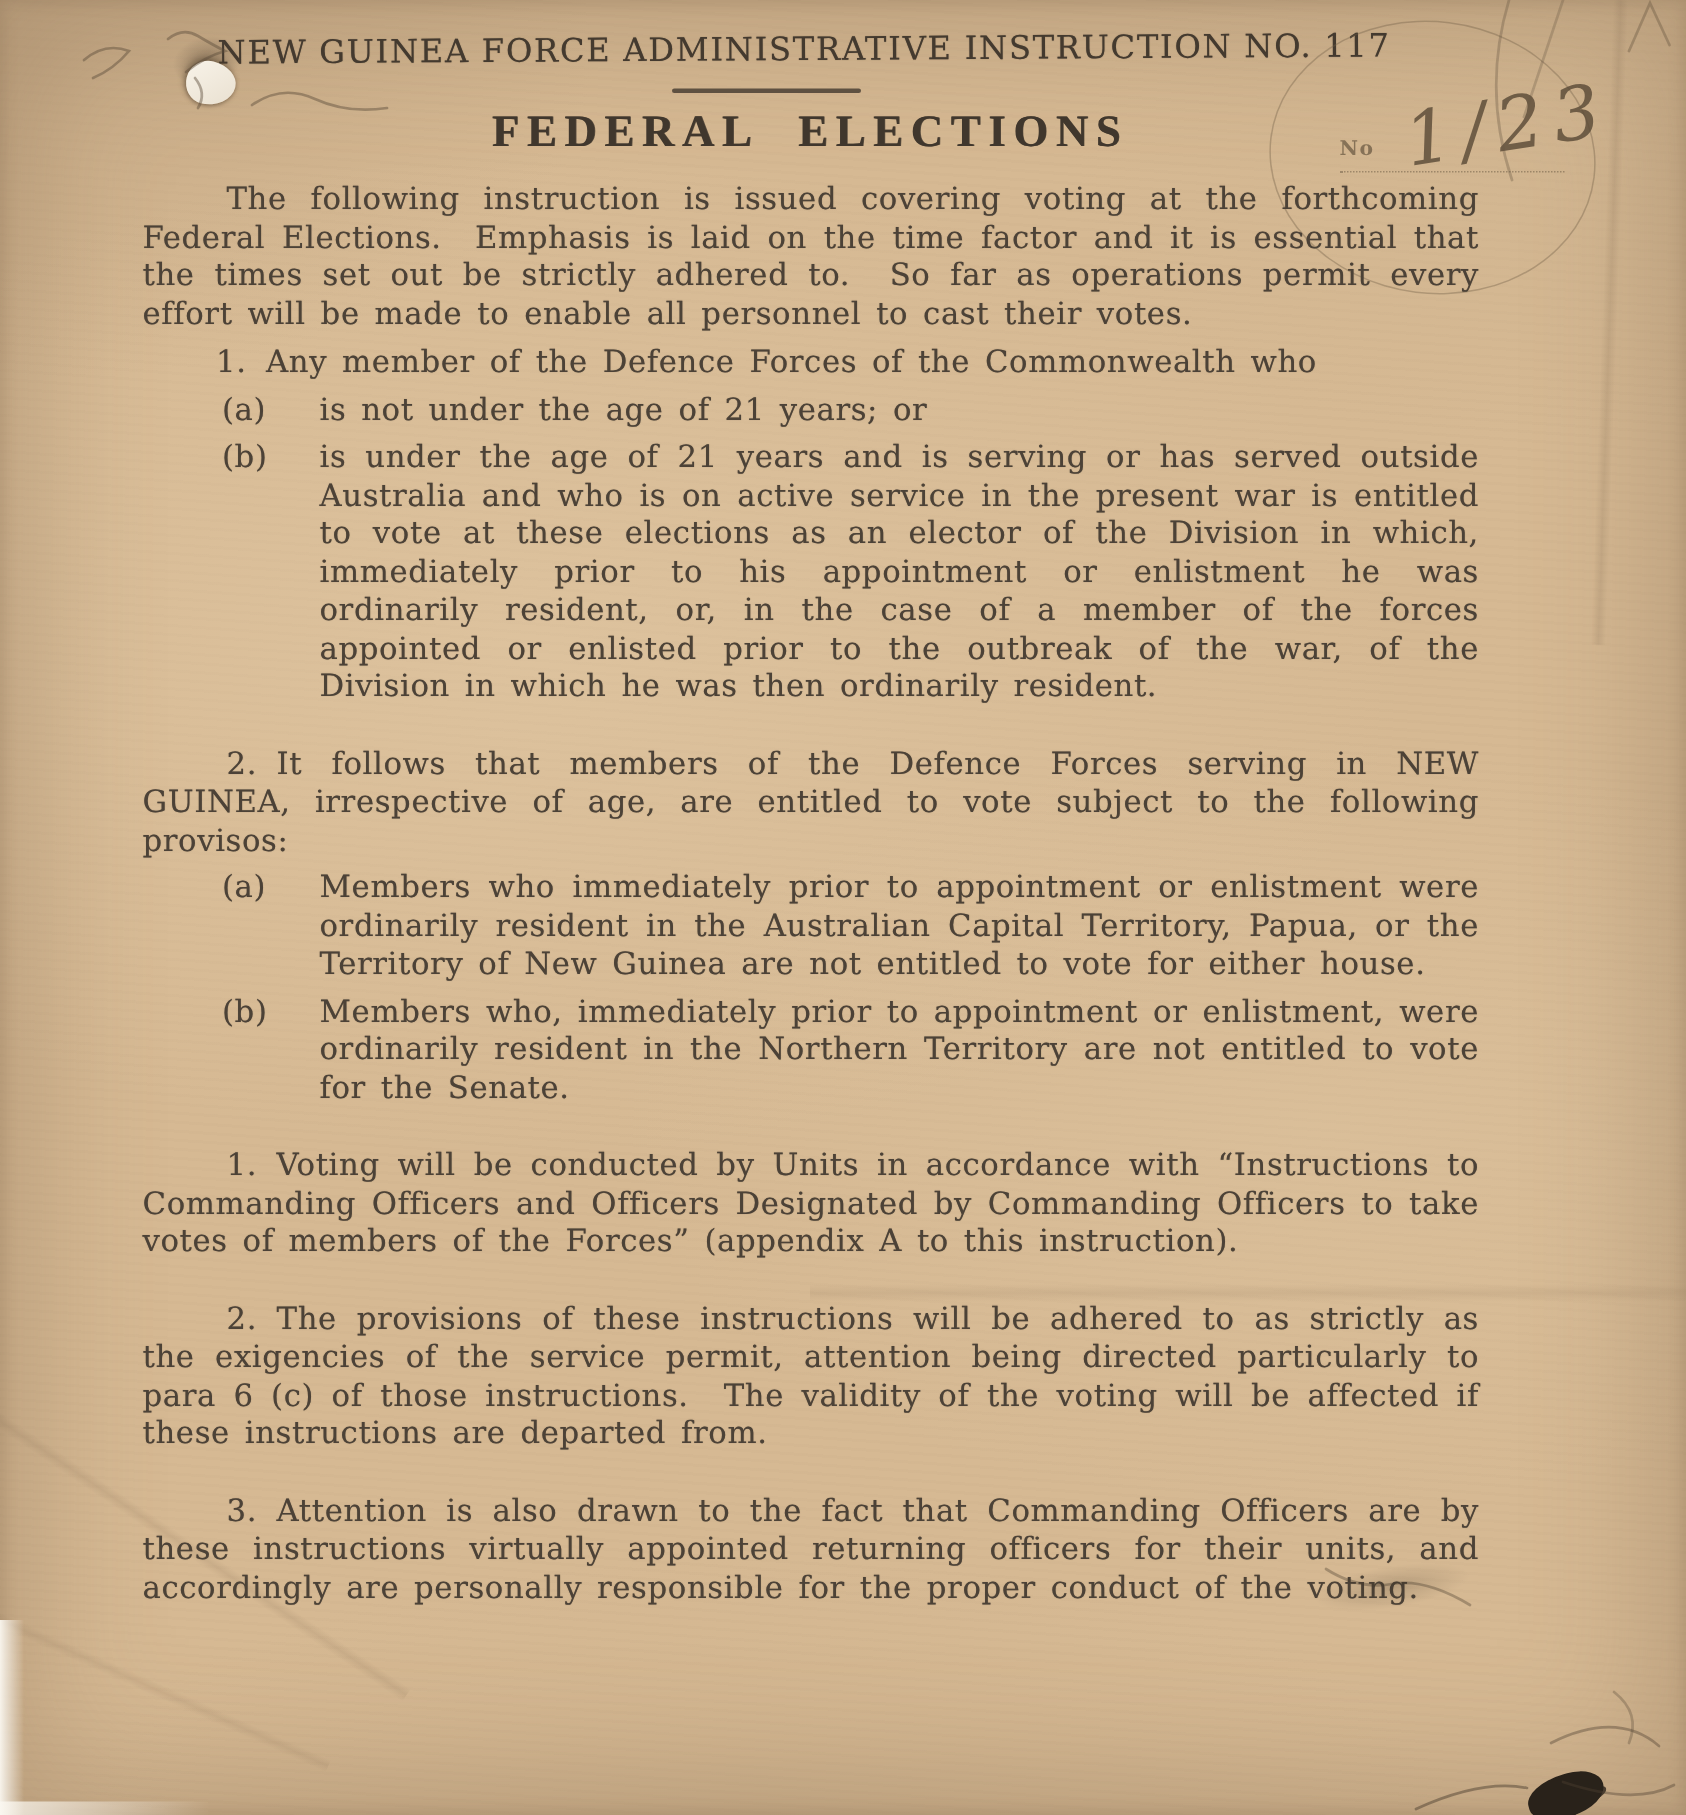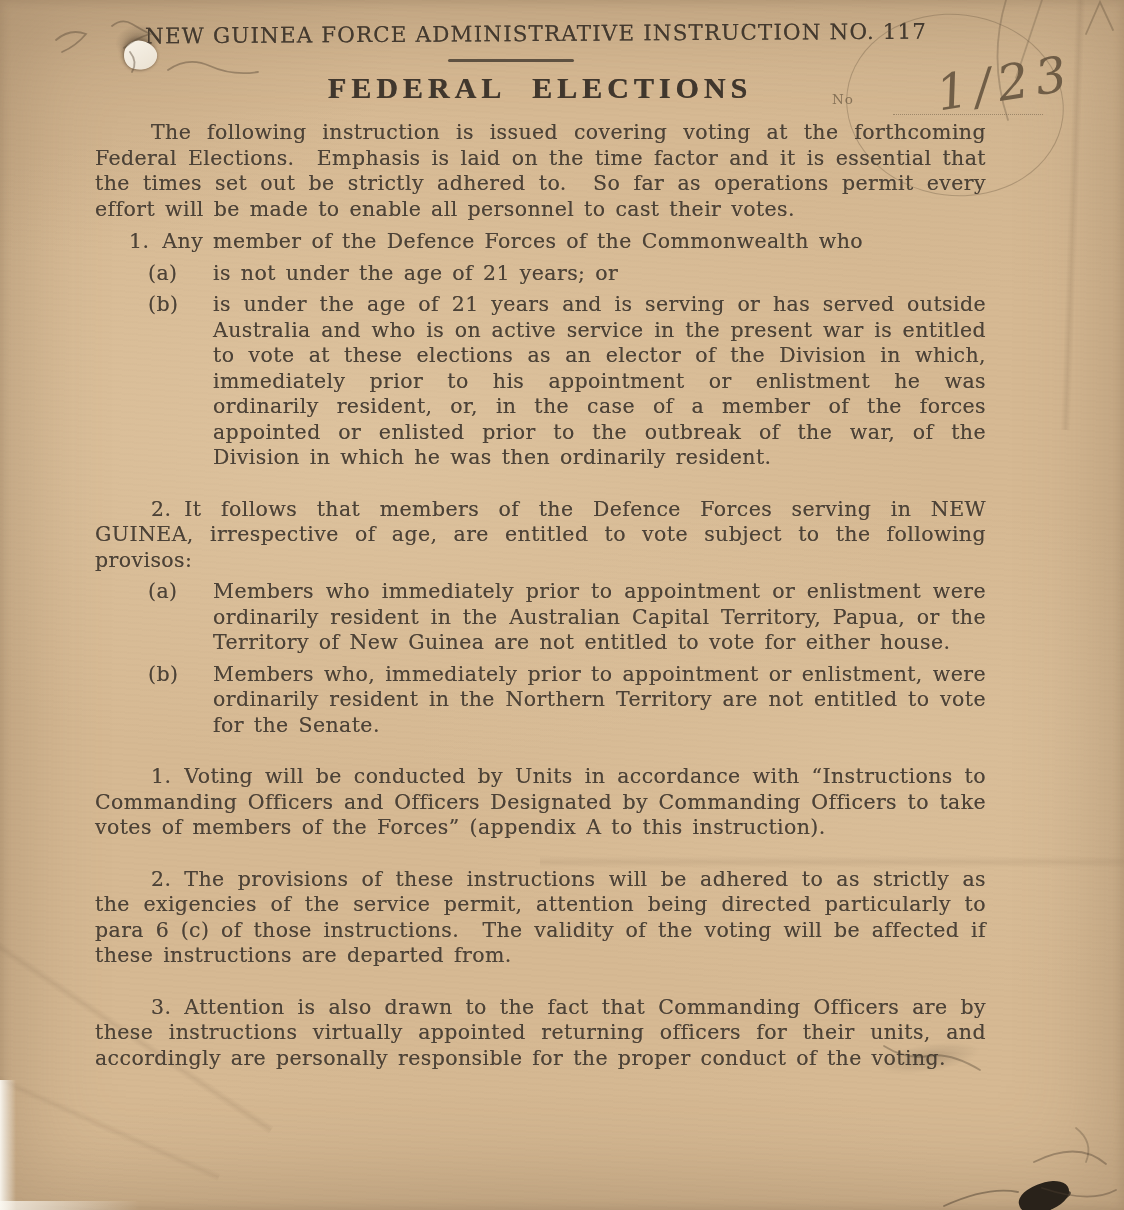--- a/index.html
+++ b/index.html
@@ -53,35 +53,35 @@
   .intro{margin:15px 0 0;text-align:justify;text-indent:56px;}
   .sec-head{
     margin:17px 0 9px;
     font-family:"Liberation Serif",serif;font-weight:bold;
     font-size:22.5px;letter-spacing:0.4px;color:#3e362c;
     text-shadow:0.4px 0 0 rgba(62,54,44,0.85);
   }
   .sec-head .sec-num{display:inline-block;width:37px;font-weight:normal;font-family:"DejaVu Serif",serif;font-size:21px;}
   .para{margin:26px 0 0;text-align:justify;text-indent:56px;}
   .para .num{margin-right:13px;}
-  .li-num{margin:7px 0 0 34px;}
+  .li-num{margin:7px 0 0 49px;}
   .li-num .num{margin-right:13px;}
   .hang{display:flex;margin:6px 0 0 53px;}
   .hang .lbl{flex:none;width:65px;}
   .hang .txt{flex:1;text-align:justify;}
   
   .abs{position:absolute;}
   .pencil-circle{
     left:846px;top:14px;width:216px;height:180px;
     border:1.6px solid rgba(112,94,70,0.38);border-radius:50%;
     transform:rotate(7deg);
   }
   .no-label{
-    left:832px;top:91px;font-size:13.5px;letter-spacing:1px;
-    color:rgba(104,87,65,0.72);font-family:"DejaVu Serif",serif;
+    left:893px;top:91px;font-size:13.5px;letter-spacing:1px;
+    color:rgba(104,87,65,0.72);font-family:"DejaVu Serif",serif;font-weight:bold;
   }
   .no-dots{
     left:893px;top:96px;width:150px;height:18px;
     border-bottom:1.6px dotted rgba(104,87,65,0.5);
   }
   .hand-number{
     left:936px;top:55px;
     font-family:"DejaVu Serif",serif;font-style:italic;
     font-size:49px;letter-spacing:7px;color:rgba(90,74,55,0.82);
     transform:rotate(-9deg);

